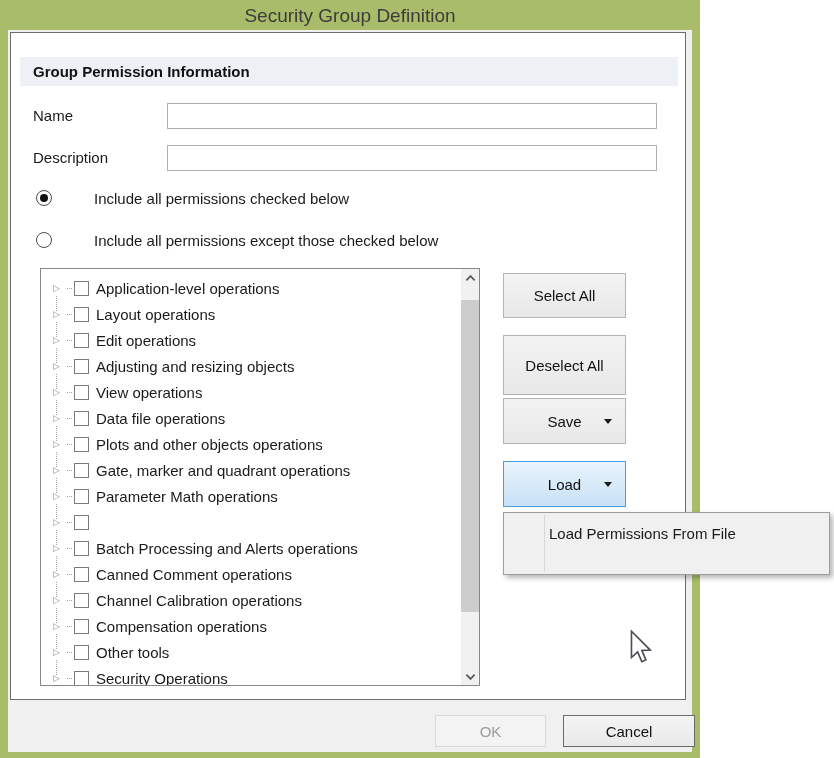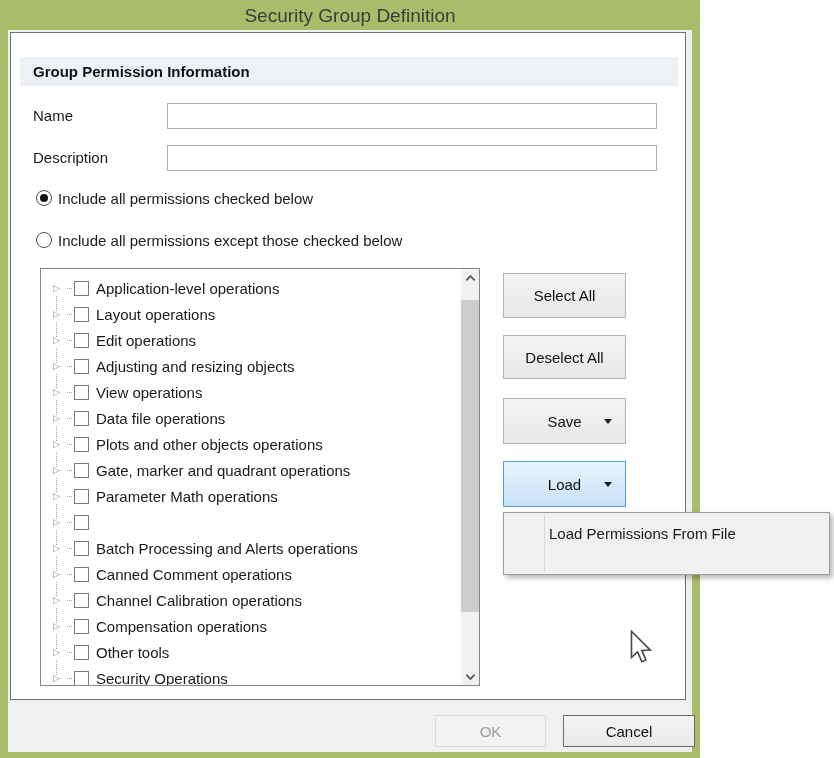--- a/index.html
+++ b/index.html
@@ -28,21 +28,21 @@
   .tb-desc { top:112px; }
 
   
   .radio-row { position:absolute; left:25px; height:18px; display:flex; align-items:center; }
   .radio-row.r1 { top:156px; }
   .radio-row.r2 { top:198px; }
   .radio { width:16px; height:16px; border:1px solid #4d4d4d; border-radius:50%; background:#fff;
            display:inline-flex; align-items:center; justify-content:center; margin-right:6px; flex:none; }
   .radio .dot { width:8px; height:8px; border-radius:50%; background:#111; display:none; }
   .radio-row[data-checked="true"] .radio .dot { display:block; }
-  .radio-label { font-size:15px; white-space:nowrap; }
+  .radio-label { font-size:15px; white-space:nowrap;margin-left:36px; }
 
   
   .listbox { position:absolute; left:29px; top:235px; width:440px; height:418px; border:1px solid #838790;
              background:#fff; overflow:hidden; }
   .list-inner { position:absolute; left:0; top:6px; right:19px; }
   .tree-row { height:26px; display:flex; align-items:center; padding-left:12px; white-space:nowrap; }
   .twisty { position:relative; width:9px; height:12px; font-size:9px; line-height:12px; color:#8f8f8f;
             margin-right:5px; flex:none; }
   .twisty::after { content:""; position:absolute; left:3px; top:14px; height:15px; border-left:1px dotted #a5a5a5; }
   .connector { width:5px; border-top:1px dotted #a5a5a5; margin-right:2px; flex:none; }
@@ -52,21 +52,21 @@
   
   .scrollbar { position:absolute; top:0; right:0; width:18px; height:100%; background:#f1f1f1; }
   .sb-btn { position:absolute; left:0; width:18px; height:17px; display:flex; align-items:center; justify-content:center; }
   .sb-btn.up { top:0; } .sb-btn.down { bottom:0; }
   .sb-thumb { position:absolute; left:0; top:31px; width:18px; height:312px; background:#cdcdcd; }
 
   
   .side-btn { position:absolute; left:492px; width:123px; font-size:15px; font-family:inherit; color:#111;
               background:linear-gradient(#f3f3f3,#e8e8e8); border:1px solid #b4b4b4; cursor:default; }
   .btn-selectall { top:240px; height:45px; }
-  .btn-deselectall { top:302px; height:44px; }
+  .btn-deselectall { top:302px; height:60px; }
   .btn-save { top:365px; height:46px; }
   .btn-load { top:428px; height:46px; background:linear-gradient(#eaf4fc,#c7e1f6); border:1px solid #4f9dde; }
   .caret { position:absolute; right:13px; top:50%; margin-top:-2px; width:0; height:0;
            border-left:4px solid transparent; border-right:4px solid transparent; border-top:5px solid #1a1a1a; }
 
   
   .menu { position:absolute; left:503px; top:512px; width:327px; height:63px; background:#f0f0f0;
           border:1px solid #9d9d9d; box-shadow:3px 3px 5px rgba(0,0,0,0.28); z-index:30; padding-top:7px; }
   .menu-gutter { position:absolute; left:40px; top:2px; bottom:2px; border-left:1px solid #d7d7d7; }
   .menu-item { height:28px; line-height:28px; padding-left:45px; font-size:15px; white-space:nowrap; }

